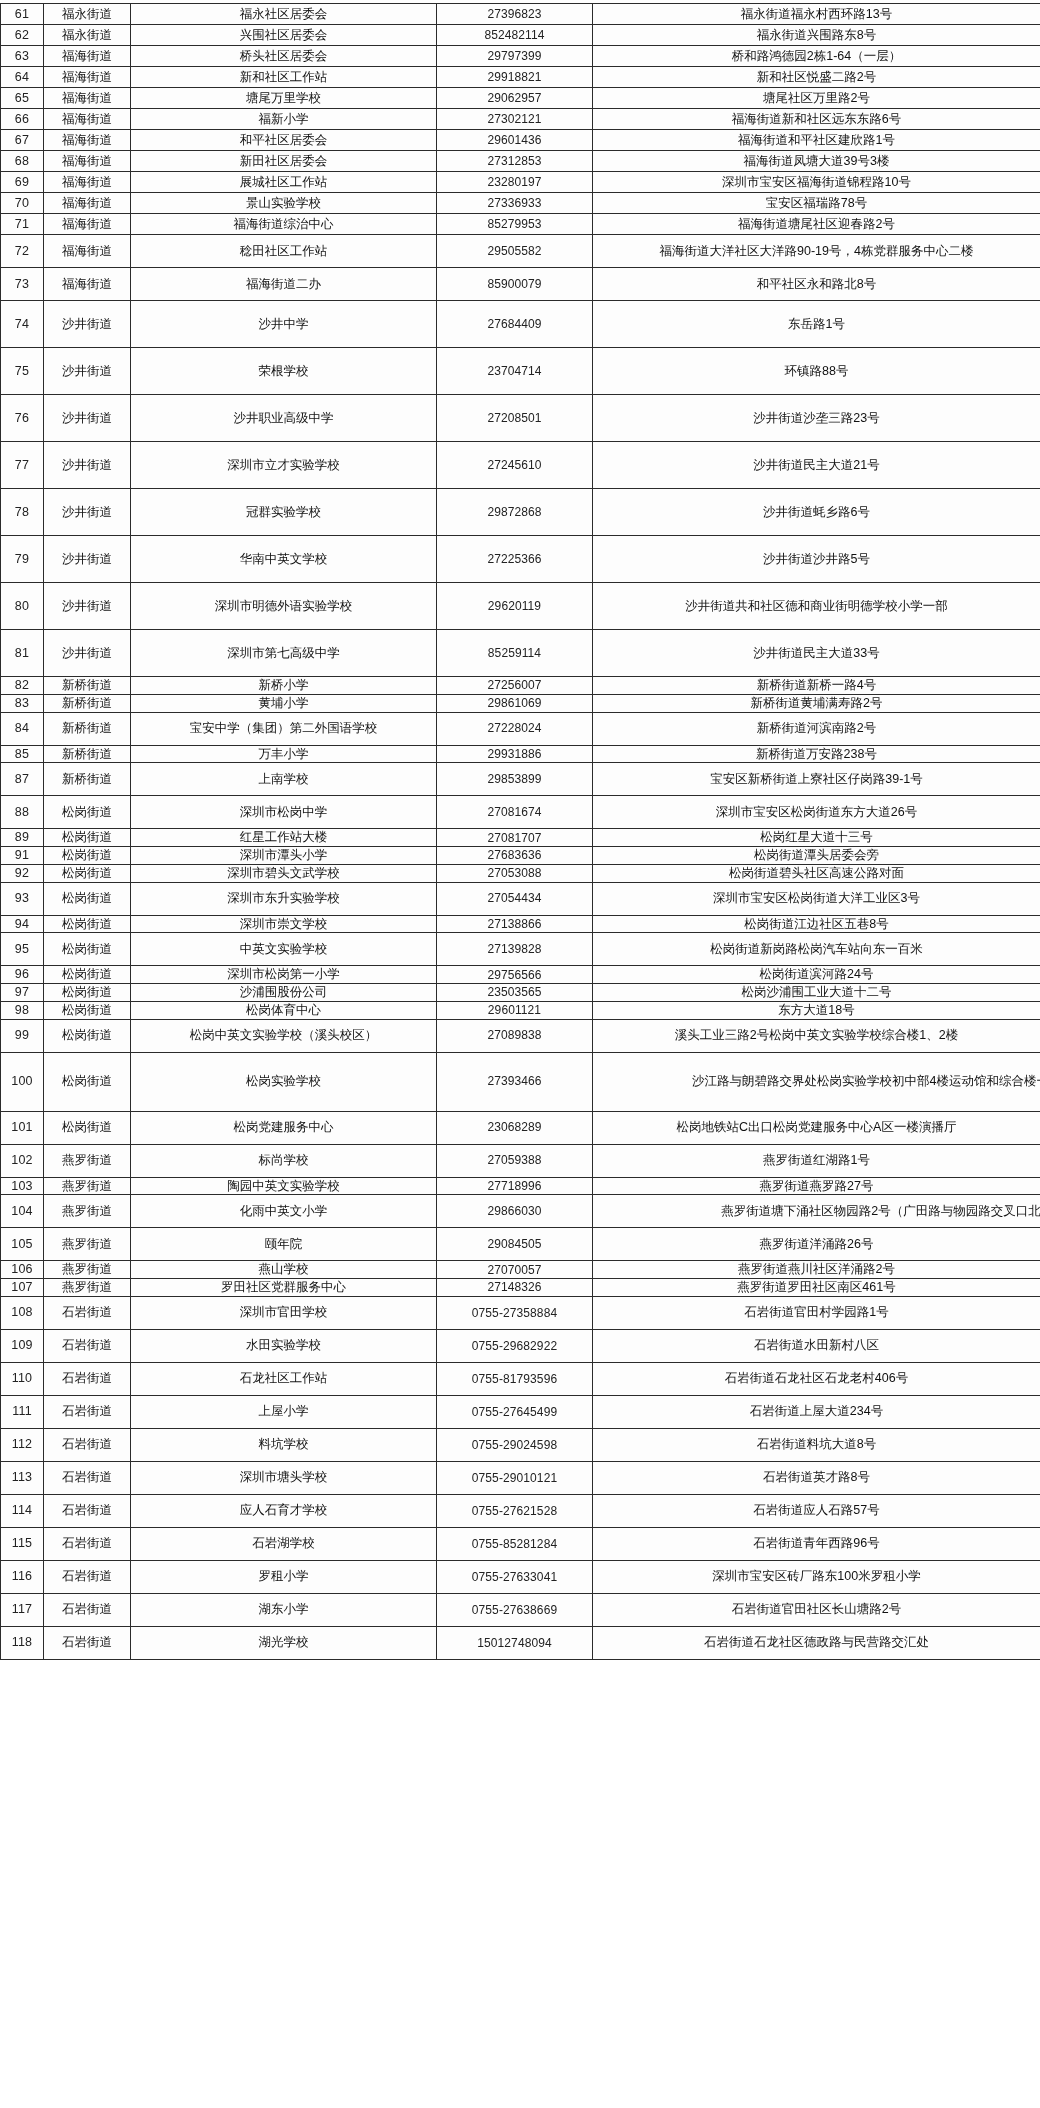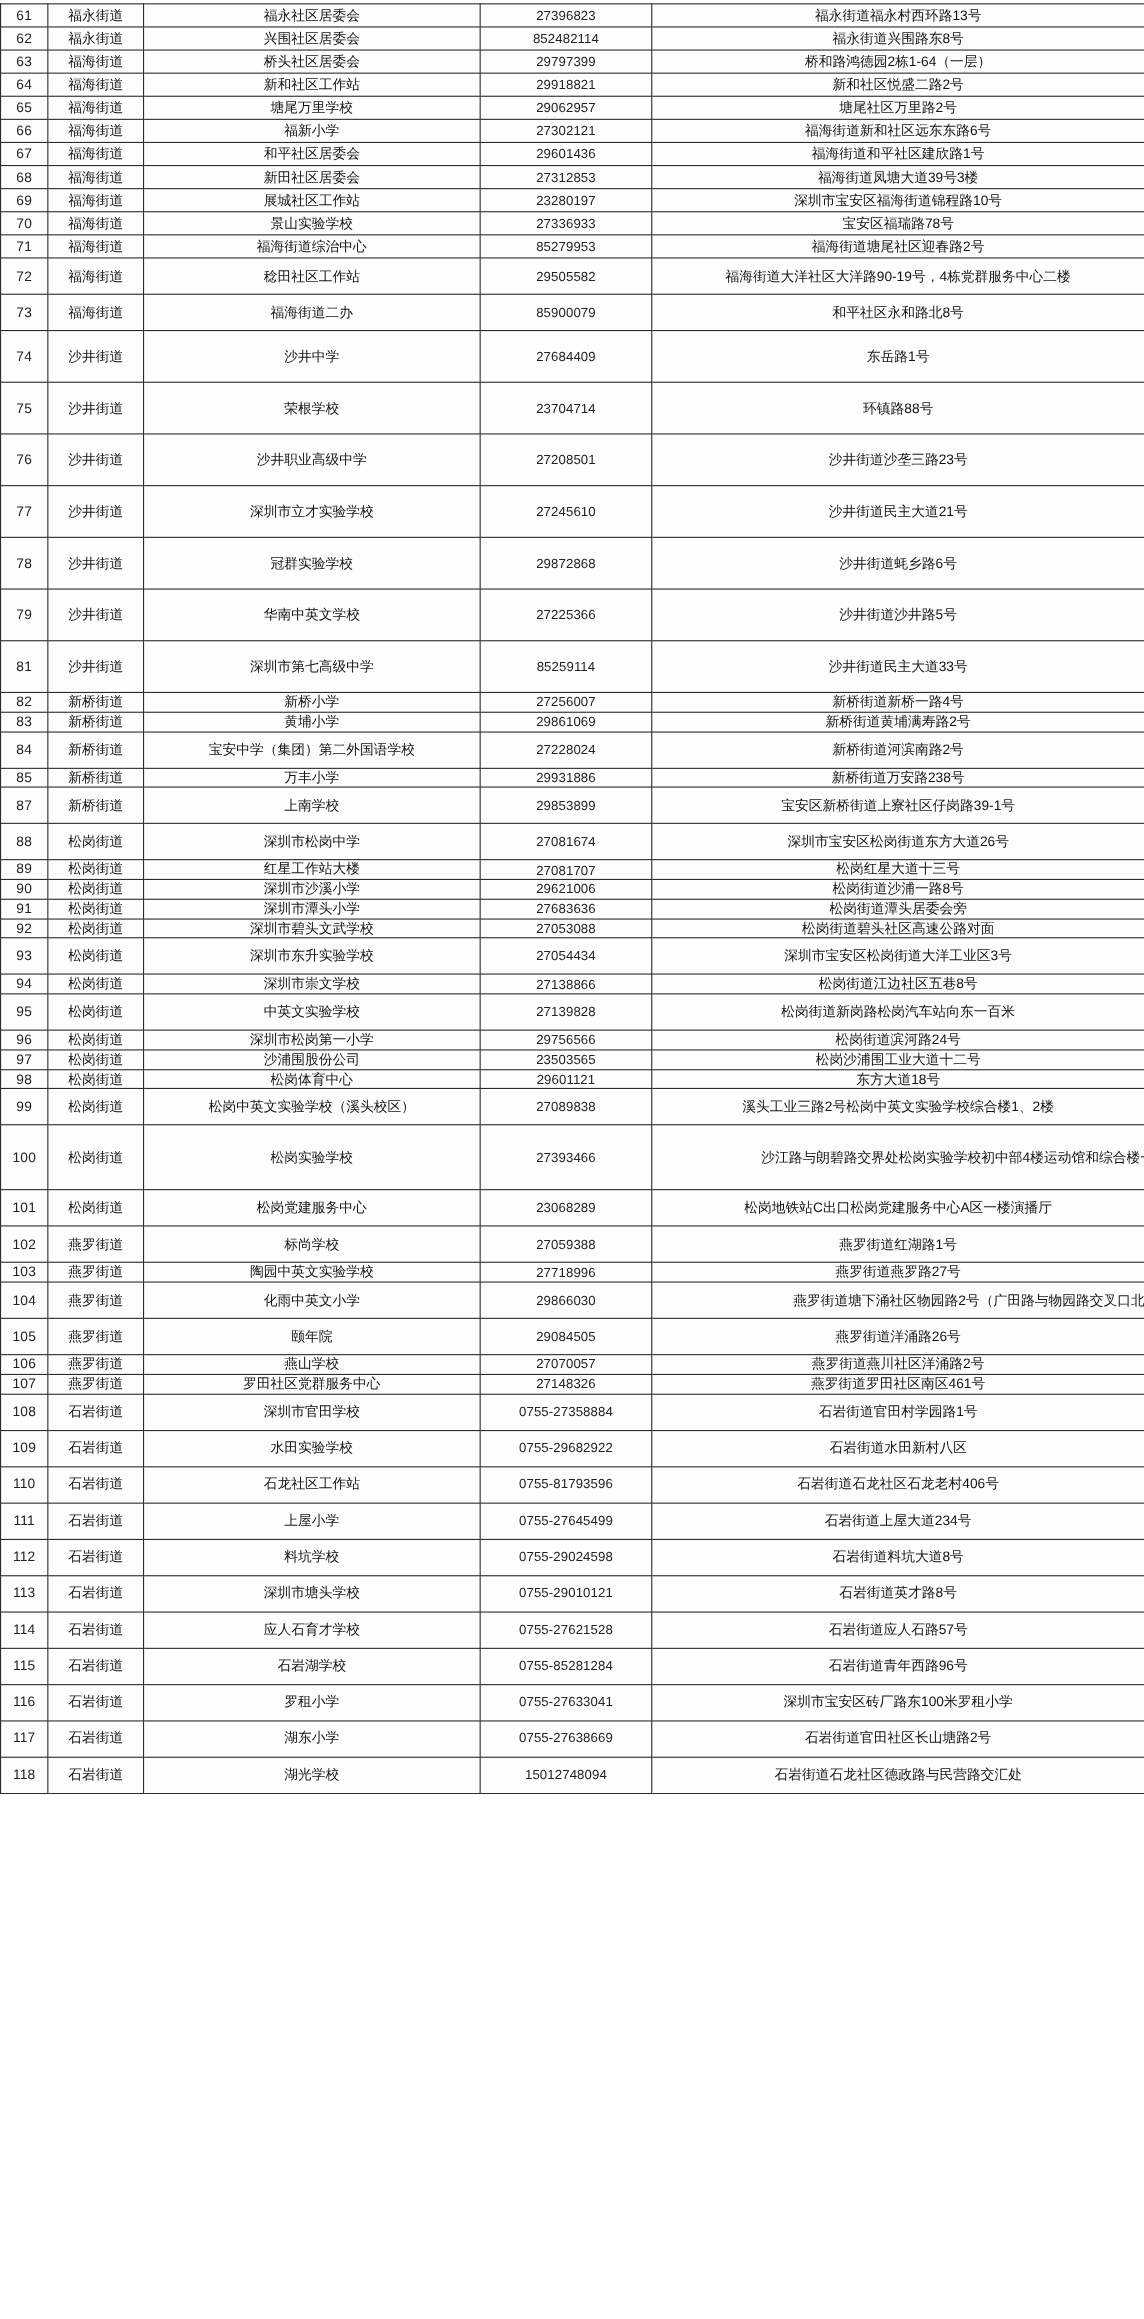--- a/index.html
+++ b/index.html
@@ -236,20 +236,27 @@
           <td class="cell-addr"><span class="ovf">沙井街道蚝乡路6号</span></td>
         </tr>
         <tr class="h-l">
           <td class="cell-no">79</td>
           <td class="cell-st">沙井街道</td>
           <td class="cell-name">华南中英文学校</td>
           <td class="cell-tel">27225366</td>
           <td class="cell-addr"><span class="ovf">沙井街道沙井路5号</span></td>
         </tr>
         <tr class="h-l">
+          <td class="cell-no">80</td>
+          <td class="cell-st">沙井街道</td>
+          <td class="cell-name">深圳市明德外语实验学校</td>
+          <td class="cell-tel">29620119</td>
+          <td class="cell-addr"><span class="ovf">沙井街道共和社区德和商业街明德学校小学一部</span></td>
+        </tr>
+        <tr class="h-l">
           <td class="cell-no">81</td>
           <td class="cell-st">沙井街道</td>
           <td class="cell-name">深圳市第七高级中学</td>
           <td class="cell-tel">85259114</td>
           <td class="cell-addr"><span class="ovf">沙井街道民主大道33号</span></td>
         </tr>
         <tr class="h-xs">
           <td class="cell-no">82</td>
           <td class="cell-st">新桥街道</td>
           <td class="cell-name">新桥小学</td>
@@ -290,27 +297,20 @@
           <td class="cell-name">深圳市松岗中学</td>
           <td class="cell-tel">27081674</td>
           <td class="cell-addr"><span class="ovf">深圳市宝安区松岗街道东方大道26号</span></td>
         </tr>
         <tr class="h-xs">
           <td class="cell-no">89</td>
           <td class="cell-st">松岗街道</td>
           <td class="cell-name">红星工作站大楼</td>
           <td class="cell-tel">27081707</td>
           <td class="cell-addr"><span class="ovf">松岗红星大道十三号</span></td>
-        </tr>
-        <tr class="h-xs">
-          <td class="cell-no">90</td>
-          <td class="cell-st">松岗街道</td>
-          <td class="cell-name">深圳市沙溪小学</td>
-          <td class="cell-tel">29621006</td>
-          <td class="cell-addr"><span class="ovf">松岗街道沙浦一路8号</span></td>
         </tr>
         <tr class="h-xs">
           <td class="cell-no">91</td>
           <td class="cell-st">松岗街道</td>
           <td class="cell-name">深圳市潭头小学</td>
           <td class="cell-tel">27683636</td>
           <td class="cell-addr"><span class="ovf">松岗街道潭头居委会旁</span></td>
         </tr>
         <tr class="h-xs">
           <td class="cell-no">92</td>

